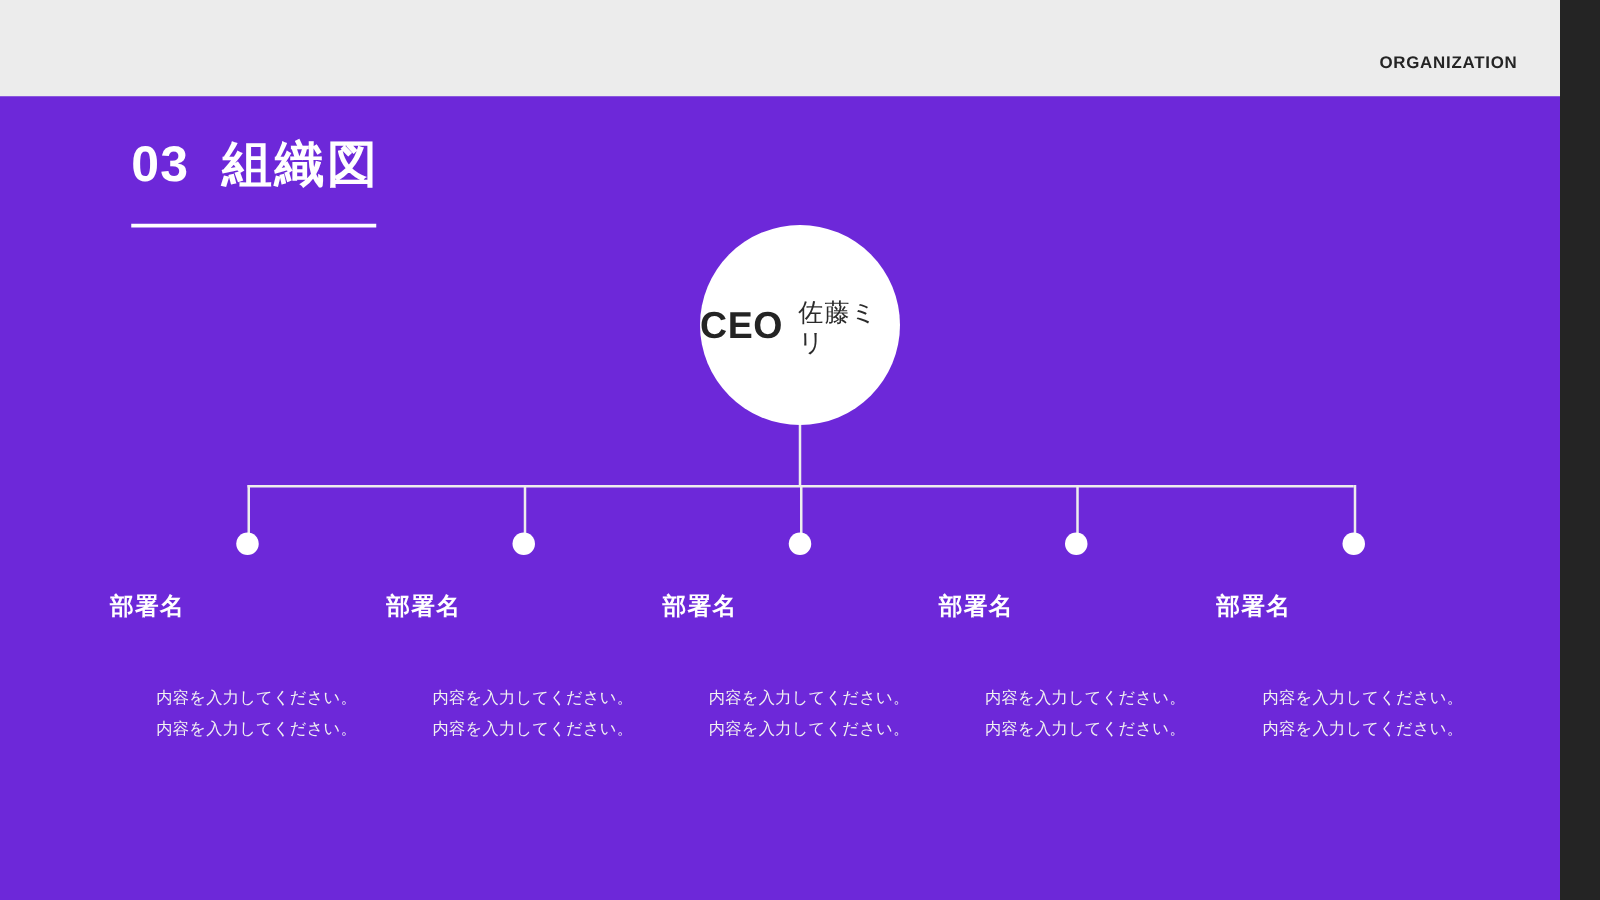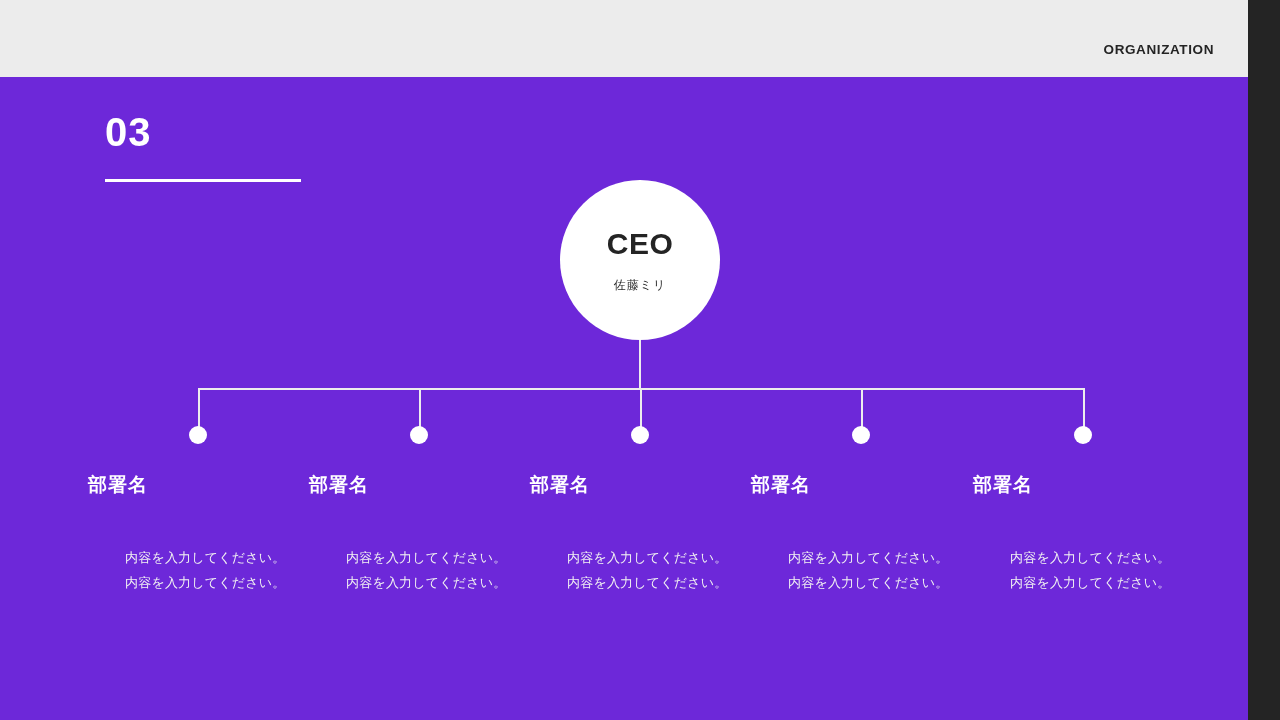--- a/index.html
+++ b/index.html
@@ -83,35 +83,35 @@
   }
   .ceo-node {
     position: absolute;
     left: 560px;
     top: 180px;
     width: 160px;
     height: 160px;
     border-radius: 50%;
     background: #FFFFFF;
     display: flex;
-    flex-direction: column;
+    flex-direction: row;
     align-items: center;
     justify-content: center;
     box-sizing: border-box;
     gap: 12px;
   }
   .ceo-title {
     font-size: 30px;
     font-weight: bold;
     color: #242424;
     line-height: 1.1;
     letter-spacing: 0.5px;
   }
   .ceo-name {
-    font-size: 12px;
+    font-size: 20px;
     color: #2b2b2b;
     line-height: 1.2;
     margin-top: 6px;
     letter-spacing: 1px;
   }
   .stem-vertical {
     position: absolute;
     left: 639px;
     top: 340px;
     width: 1.6px;
@@ -169,20 +169,21 @@
 <body>
 
 <div class="slide">
 
   <div class="header-bar">
     <div class="header-label">ORGANIZATION</div>
   </div>
 
   <div class="title-row">
     <span class="title-number">03</span>
+    <span class="title-text">組織図</span>
   </div>
   <div class="title-underline"></div>
 
   <div class="chart">
 
     <div class="ceo-node">
       <div class="ceo-title">CEO</div>
       <div class="ceo-name">佐藤ミリ</div>
     </div>
 

